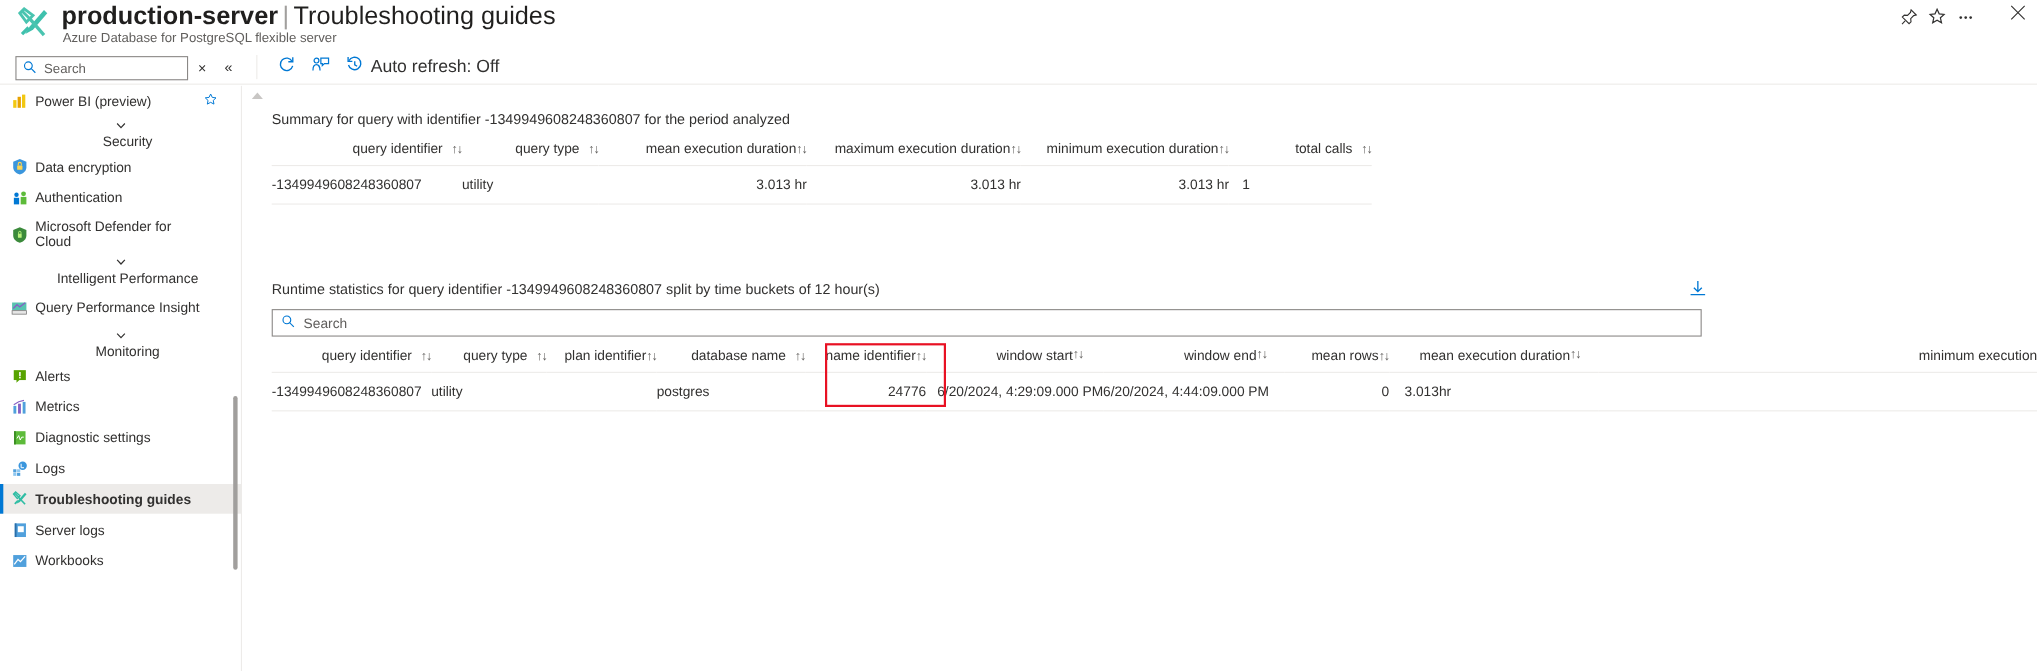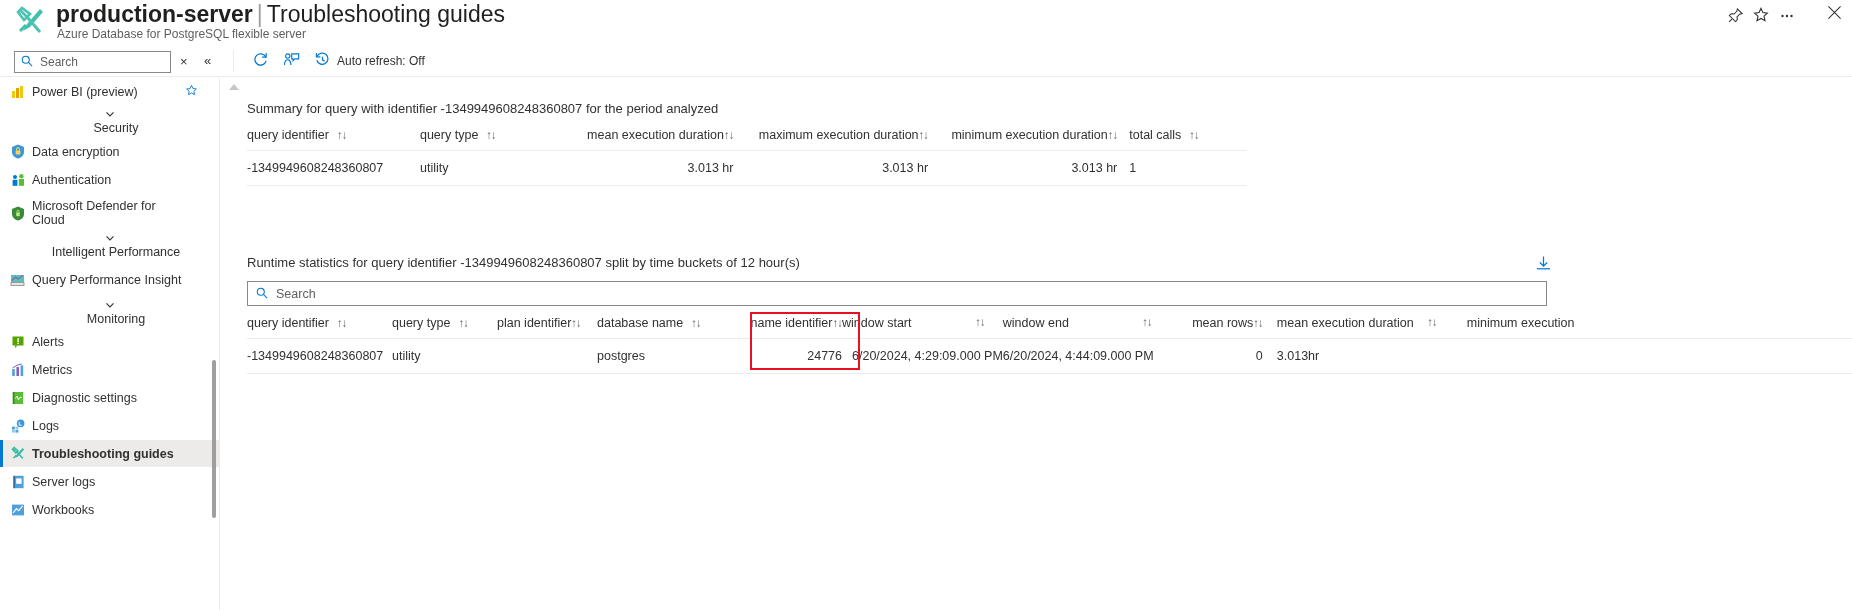--- a/index.html
+++ b/index.html
@@ -30,21 +30,21 @@
   .search-wrap { position:absolute; left:14px; top:7px; width:157px; height:22px;
       border:1px solid #8a8886; background:#fff; display:flex; align-items:center; padding:0 6px; }
   .search-wrap .mag { color:#0078d4; font-size:11px; margin-right:5px; }
   .search-wrap input { border:0; outline:0; font-size:12px; font-family:"Liberation Sans", sans-serif; color:#323130; width:120px; background:transparent; }
   .search-wrap input::placeholder { color:#605e5c; }
   .tb-x { position:absolute; left:180px; top:10px; font-size:13px; color:#323130; cursor:pointer; }
   .tb-collapse { position:absolute; left:204px; top:9px; font-size:13px; color:#323130; cursor:pointer; }
   .tb-sep { position:absolute; left:233px; top:6px; width:1px; height:22px; background:#edebe9; }
   .tb-items { position:absolute; left:246px; top:5px; display:flex; align-items:center; height:24px; }
   .tb-btn { display:flex; align-items:center; height:24px; padding:0 6px; margin-right:2px; cursor:pointer; color:#0078d4; }
-  .tb-btn .lbl { font-size:12px; color:#323130; margin-left:6px; }
+  .tb-btn .lbl { font-size:16px; color:#323130; margin-left:6px; }
 
   
   .sidebar { position:absolute; left:0; top:78px; width:220px; height:532px; background:#fff; overflow:hidden; }
   .nav-item { position:relative; height:27px; display:flex; align-items:center; padding-left:32px; cursor:pointer; font-size:12.5px; color:#323130; }
   .nav-item.two-line { height:38px; align-items:center; }
   .nav-item.selected { background:#edebe9; font-weight:600; }
   .nav-item.selected:before { content:""; position:absolute; left:0; top:0; width:3px; height:100%; background:#0078d4; }
   .nav-ico { position:absolute; left:10px; top:50%; transform:translateY(-50%); width:16px; height:16px; display:flex; align-items:center; justify-content:center; }
   .nav-label { line-height:14px; }
   .nav-group { height:27px; display:flex; align-items:center; padding-left:12px; font-size:12.5px; color:#323130; cursor:pointer;flex-direction:column; }
@@ -55,21 +55,21 @@
 
   
   .content { position:absolute; left:221px; top:78px; width:1631px; height:532px; background:#fff; overflow:hidden; }
   .scroll-up { position:absolute; left:8px; top:6px; width:0; height:0;
       border-left:5px solid transparent; border-right:5px solid transparent; border-bottom:6px solid #c8c6c4; }
 
   .sec-title { position:absolute; font-size:13px; color:#323130; white-space:nowrap; }
 
   table.grid { position:absolute; border-collapse:collapse; font-size:12.5px; }
   table.grid th {
-      font-weight:400; color:#323130; text-align:left; padding:0 0 8px 0;
+      font-weight:400; color:#323130; text-align:right; padding:0 0 8px 0;
       border-bottom:1px solid #edebe9; vertical-align:bottom; white-space:nowrap;
   }
   table.grid td { padding:10px 0; color:#323130; border-bottom:1px solid #edebe9; white-space:nowrap; vertical-align:middle; }
   table.grid td.num, table.grid th.num { text-align:right; }
   .sort { color:#605e5c; font-size:11.5px; letter-spacing:-1px; }
   .sortpad { padding-left:8px; }
 
   .grid-search { position:absolute; height:25px; border:1px solid #8a8886; background:#fff; display:flex; align-items:center; padding:0 8px; }
   .grid-search .mag { color:#0078d4; font-size:11px; margin-right:6px; }
   .grid-search input { border:0; outline:0; font-size:12.5px; color:#323130; font-family:"Liberation Sans", sans-serif; width:97%; background:transparent; }

